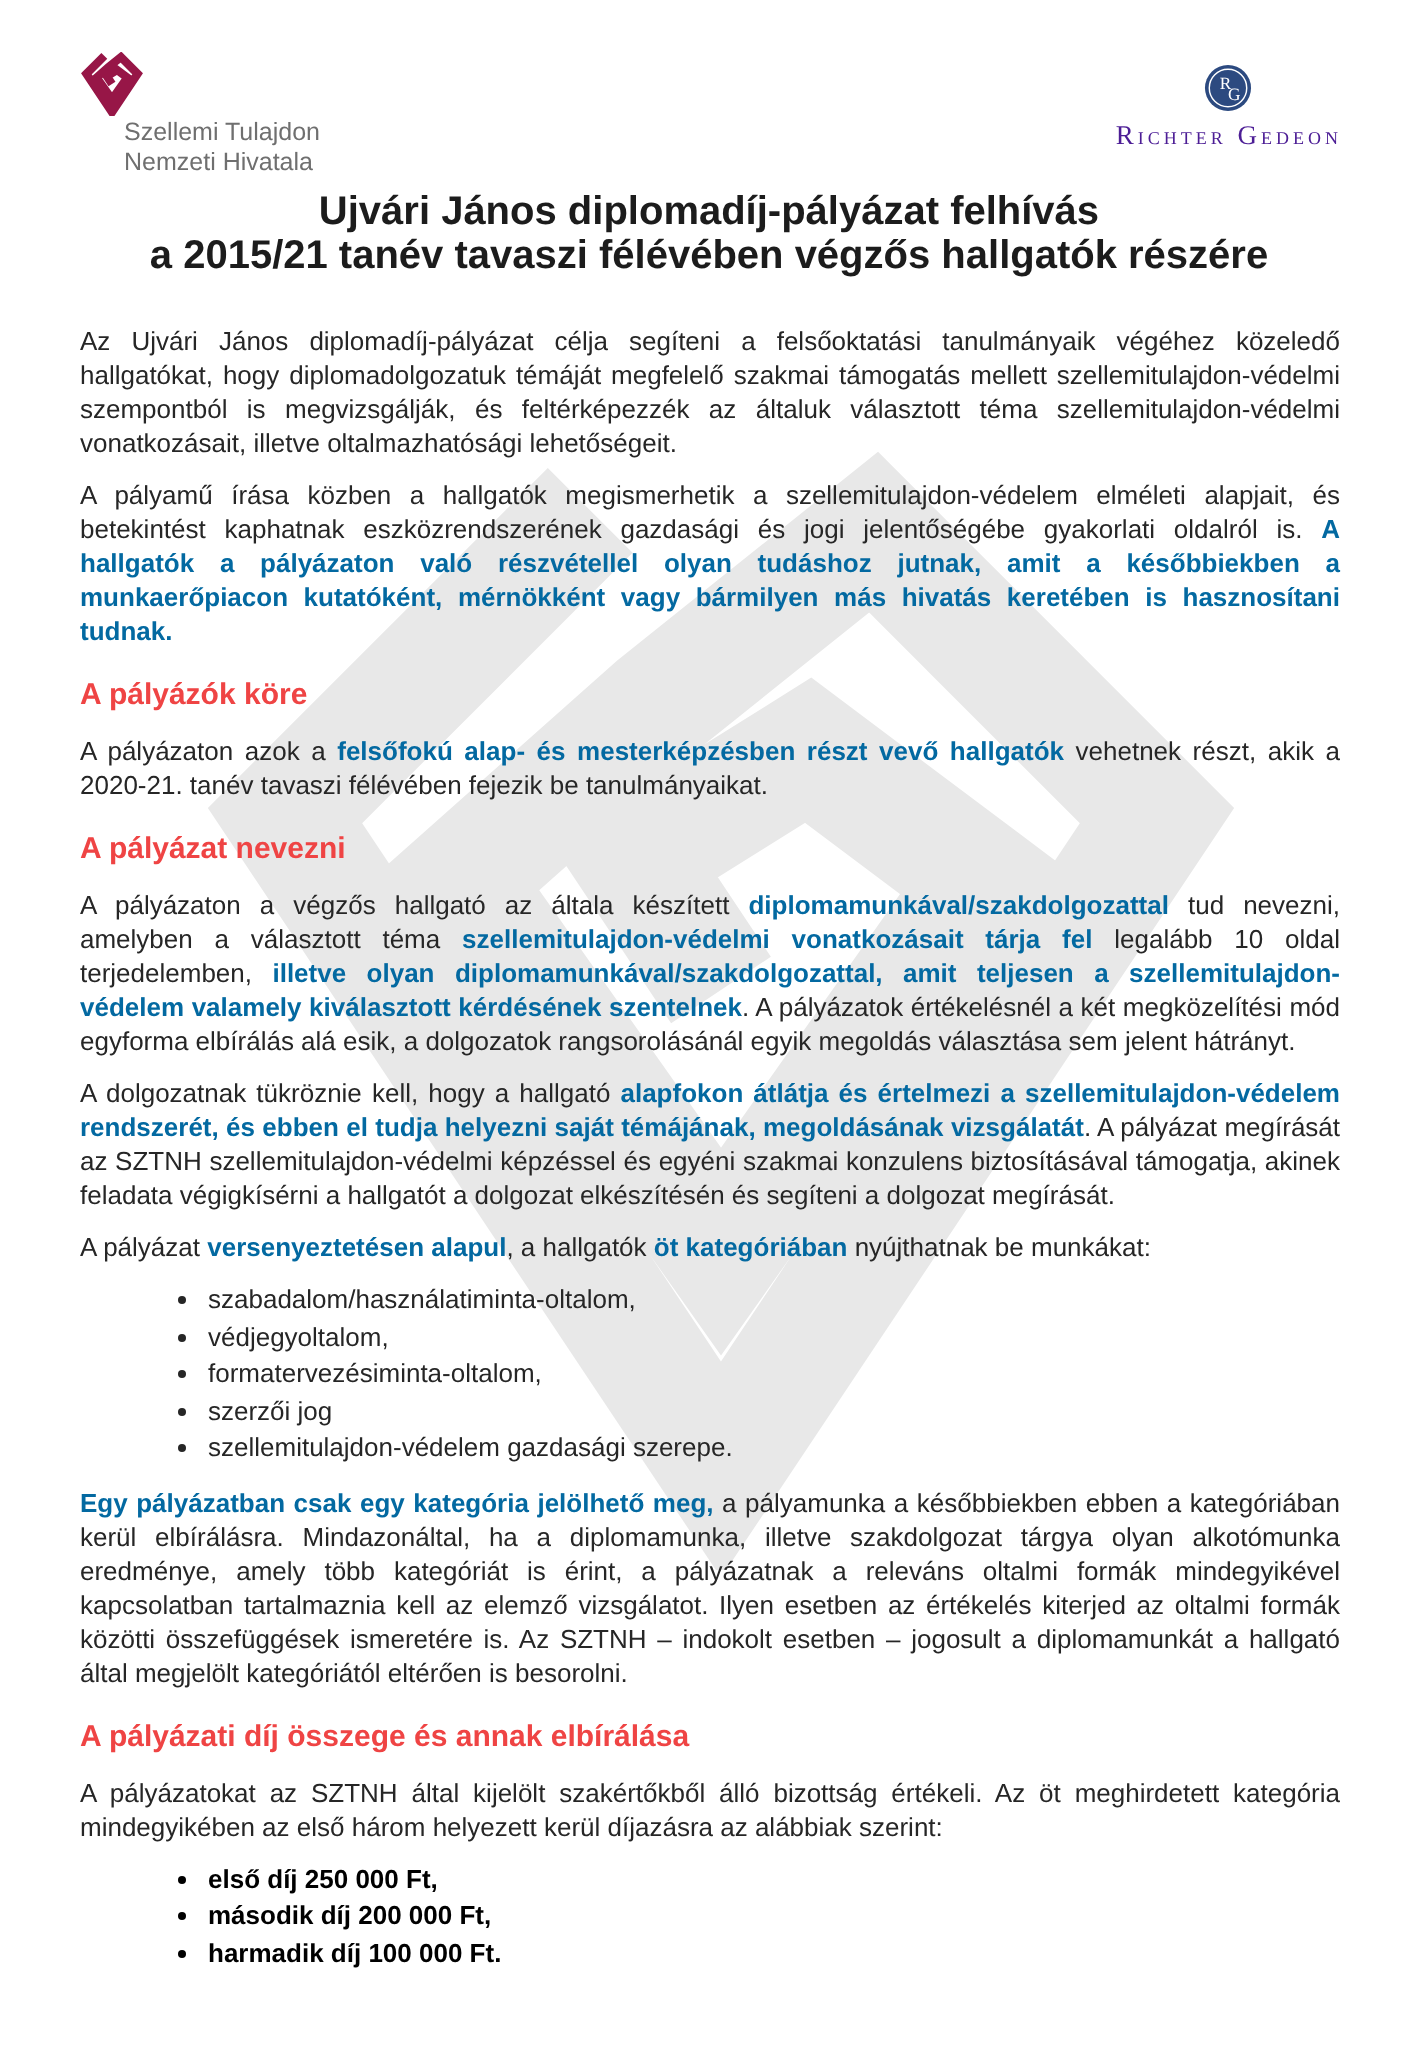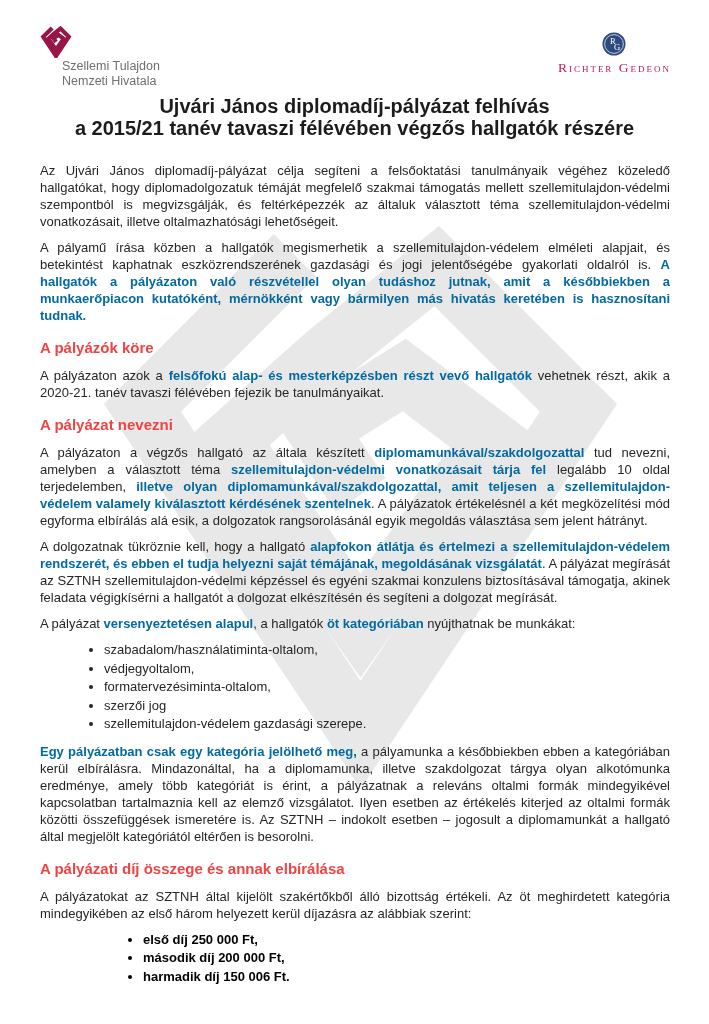--- a/index.html
+++ b/index.html
@@ -37,21 +37,21 @@
     color: #6f6f6f;
   }
   .org-right { text-align: center; margin-top: 6px; padding-right: 14px; }
   .org-right .rg-mark { display: block; width: 24px; height: 24px; margin: 0 auto; }
   .org-right .rg-name {
     margin-top: 4px;
     font-family: "Liberation Serif", serif;
     font-variant-caps: small-caps;
     font-size: 13.5px;
     letter-spacing: 2px;
-    color: #be185d;
+    color: #4c1d95;
     white-space: nowrap;
     text-align: center;
   }
   
   .doc-title {
     margin: 6px 0 0;
     text-align: center;
     font-size: 20px;
     line-height: 22px;
     font-weight: bold;
@@ -70,21 +70,21 @@
   .content b { color: #0369a1; }
   .content h2 {
     font-size: 15px;
     line-height: 19px;
     margin: 14px 0 10px;
     color: #ef4444;
     text-align: left;
   }
   .content ul { margin: 0 0 9px; padding-left: 64px; }
   .content li { line-height: 18.5px; }
-  .content ul.bold li { font-weight: bold; color: #000; margin-left: 39px; }
+  .content ul.bold li { font-weight: bold; color: #000; }
   
   .footer {
     position: absolute;
     left: 0; right: 0; bottom: 10px;
     text-align: center;
     font-size: 11px;
     color: #5a5a5a;
     z-index: 1;
   }
 </style>
@@ -142,18 +142,18 @@
           <li>formatervezésiminta-oltalom,</li>
           <li>szerzői jog</li>
           <li>szellemitulajdon-védelem gazdasági szerepe.</li>
         </ul>
         <p><b>Egy pályázatban csak egy kategória jelölhető meg,</b><span> a pályamunka a későbbiekben ebben a kategóriában kerül elbírálásra. Mindazonáltal, ha a diplomamunka, illetve szakdolgozat tárgya olyan alkotómunka eredménye, amely több kategóriát is érint, a pályázatnak a releváns oltalmi formák mindegyikével kapcsolatban tartalmaznia kell az elemző vizsgálatot. Ilyen esetben az értékelés kiterjed az oltalmi formák közötti összefüggések ismeretére is. Az SZTNH – indokolt esetben – jogosult a diplomamunkát a hallgató által megjelölt kategóriától eltérően is besorolni.</span></p>
         <h2>A pályázati díj összege és annak elbírálása</h2>
         <p><span>A pályázatokat az SZTNH által kijelölt szakértőkből álló bizottság értékeli. Az öt meghirdetett kategória mindegyikében az első három helyezett kerül díjazásra az alábbiak szerint:</span></p>
         <ul class="bold">
           <li>első díj 250 000 Ft,</li>
           <li>második díj 200 000 Ft,</li>
-          <li>harmadik díj 150 006 Ft.</li>
+          <li>harmadik díj 100 000 Ft.</li>
         </ul>
       </div>
   </div>
 
 </div>
 
 </body></html>

